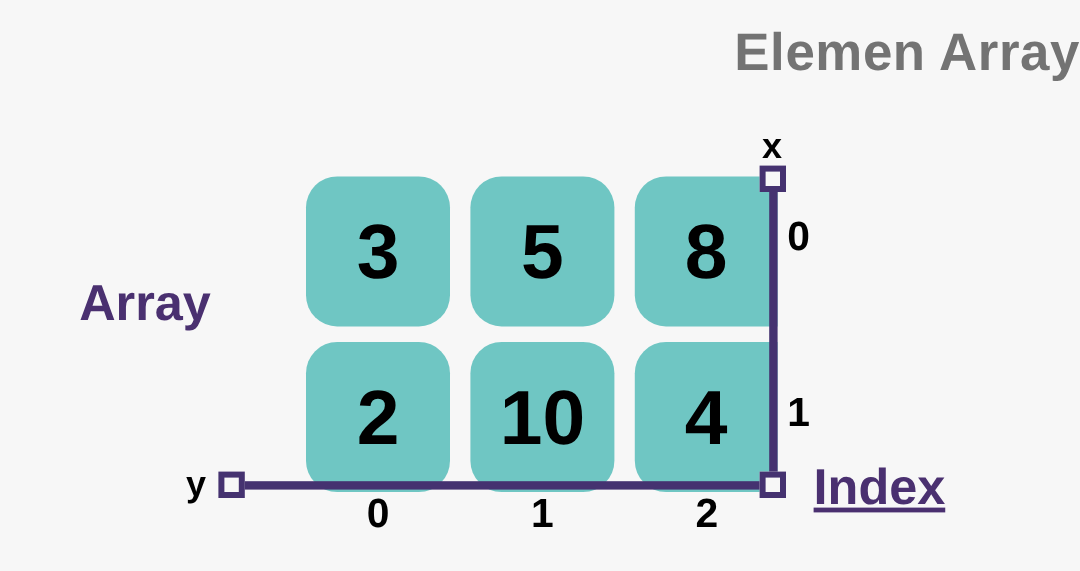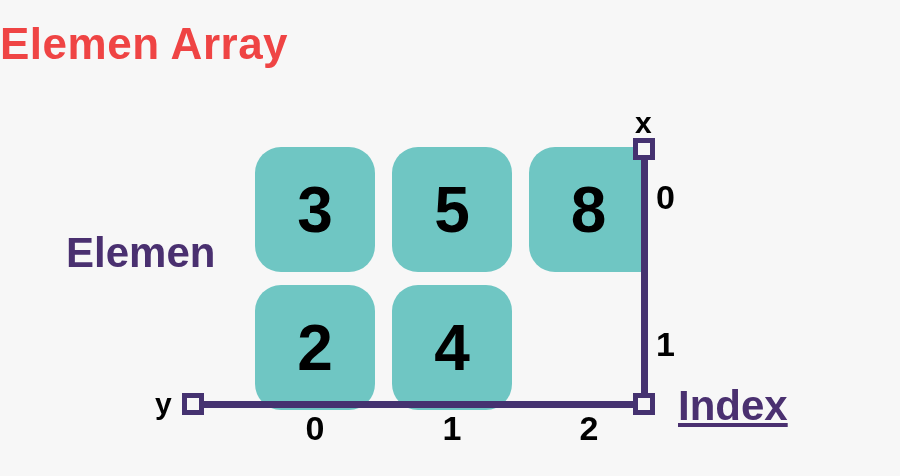--- a/index.html
+++ b/index.html
@@ -19,24 +19,24 @@
     height: 476px;
     background: #f7f7f7;
   }
 
   
   .title {
     position: absolute;
     top: 22px;
     left: 0;
     width: 900px;
-    text-align: left;
+    text-align: right;
     font-size: 44px;
     font-weight: bold;
-    color: #ef4444;
+    color: #737373;
     letter-spacing: 0.5px;
     line-height: 1;
   }
 
   
   .side-label {
     position: absolute;
     left: 66px;
     top: 232px;
     font-size: 42px;
@@ -147,27 +147,28 @@
   .row-tick-0 { top: 180px; }
   .row-tick-1 { top: 327px; }
 </style>
 </head>
 <body>
 
 <div id="stage">
 
   <div class="title">Elemen Array</div>
 
-  <div class="side-label">Elemen</div>
+  <div class="side-label">Array</div>
 
   <div class="grid">
     <div class="cell">3</div>
     <div class="cell">5</div>
     <div class="cell">8</div>
     <div class="cell">2</div>
+    <div class="cell">10</div>
     <div class="cell">4</div>
   </div>
 
   <div class="axis-v"></div>
   <div class="axis-h"></div>
 
   <div class="handle handle-x"></div>
   <div class="handle handle-y"></div>
   <div class="handle handle-corner"></div>
 

